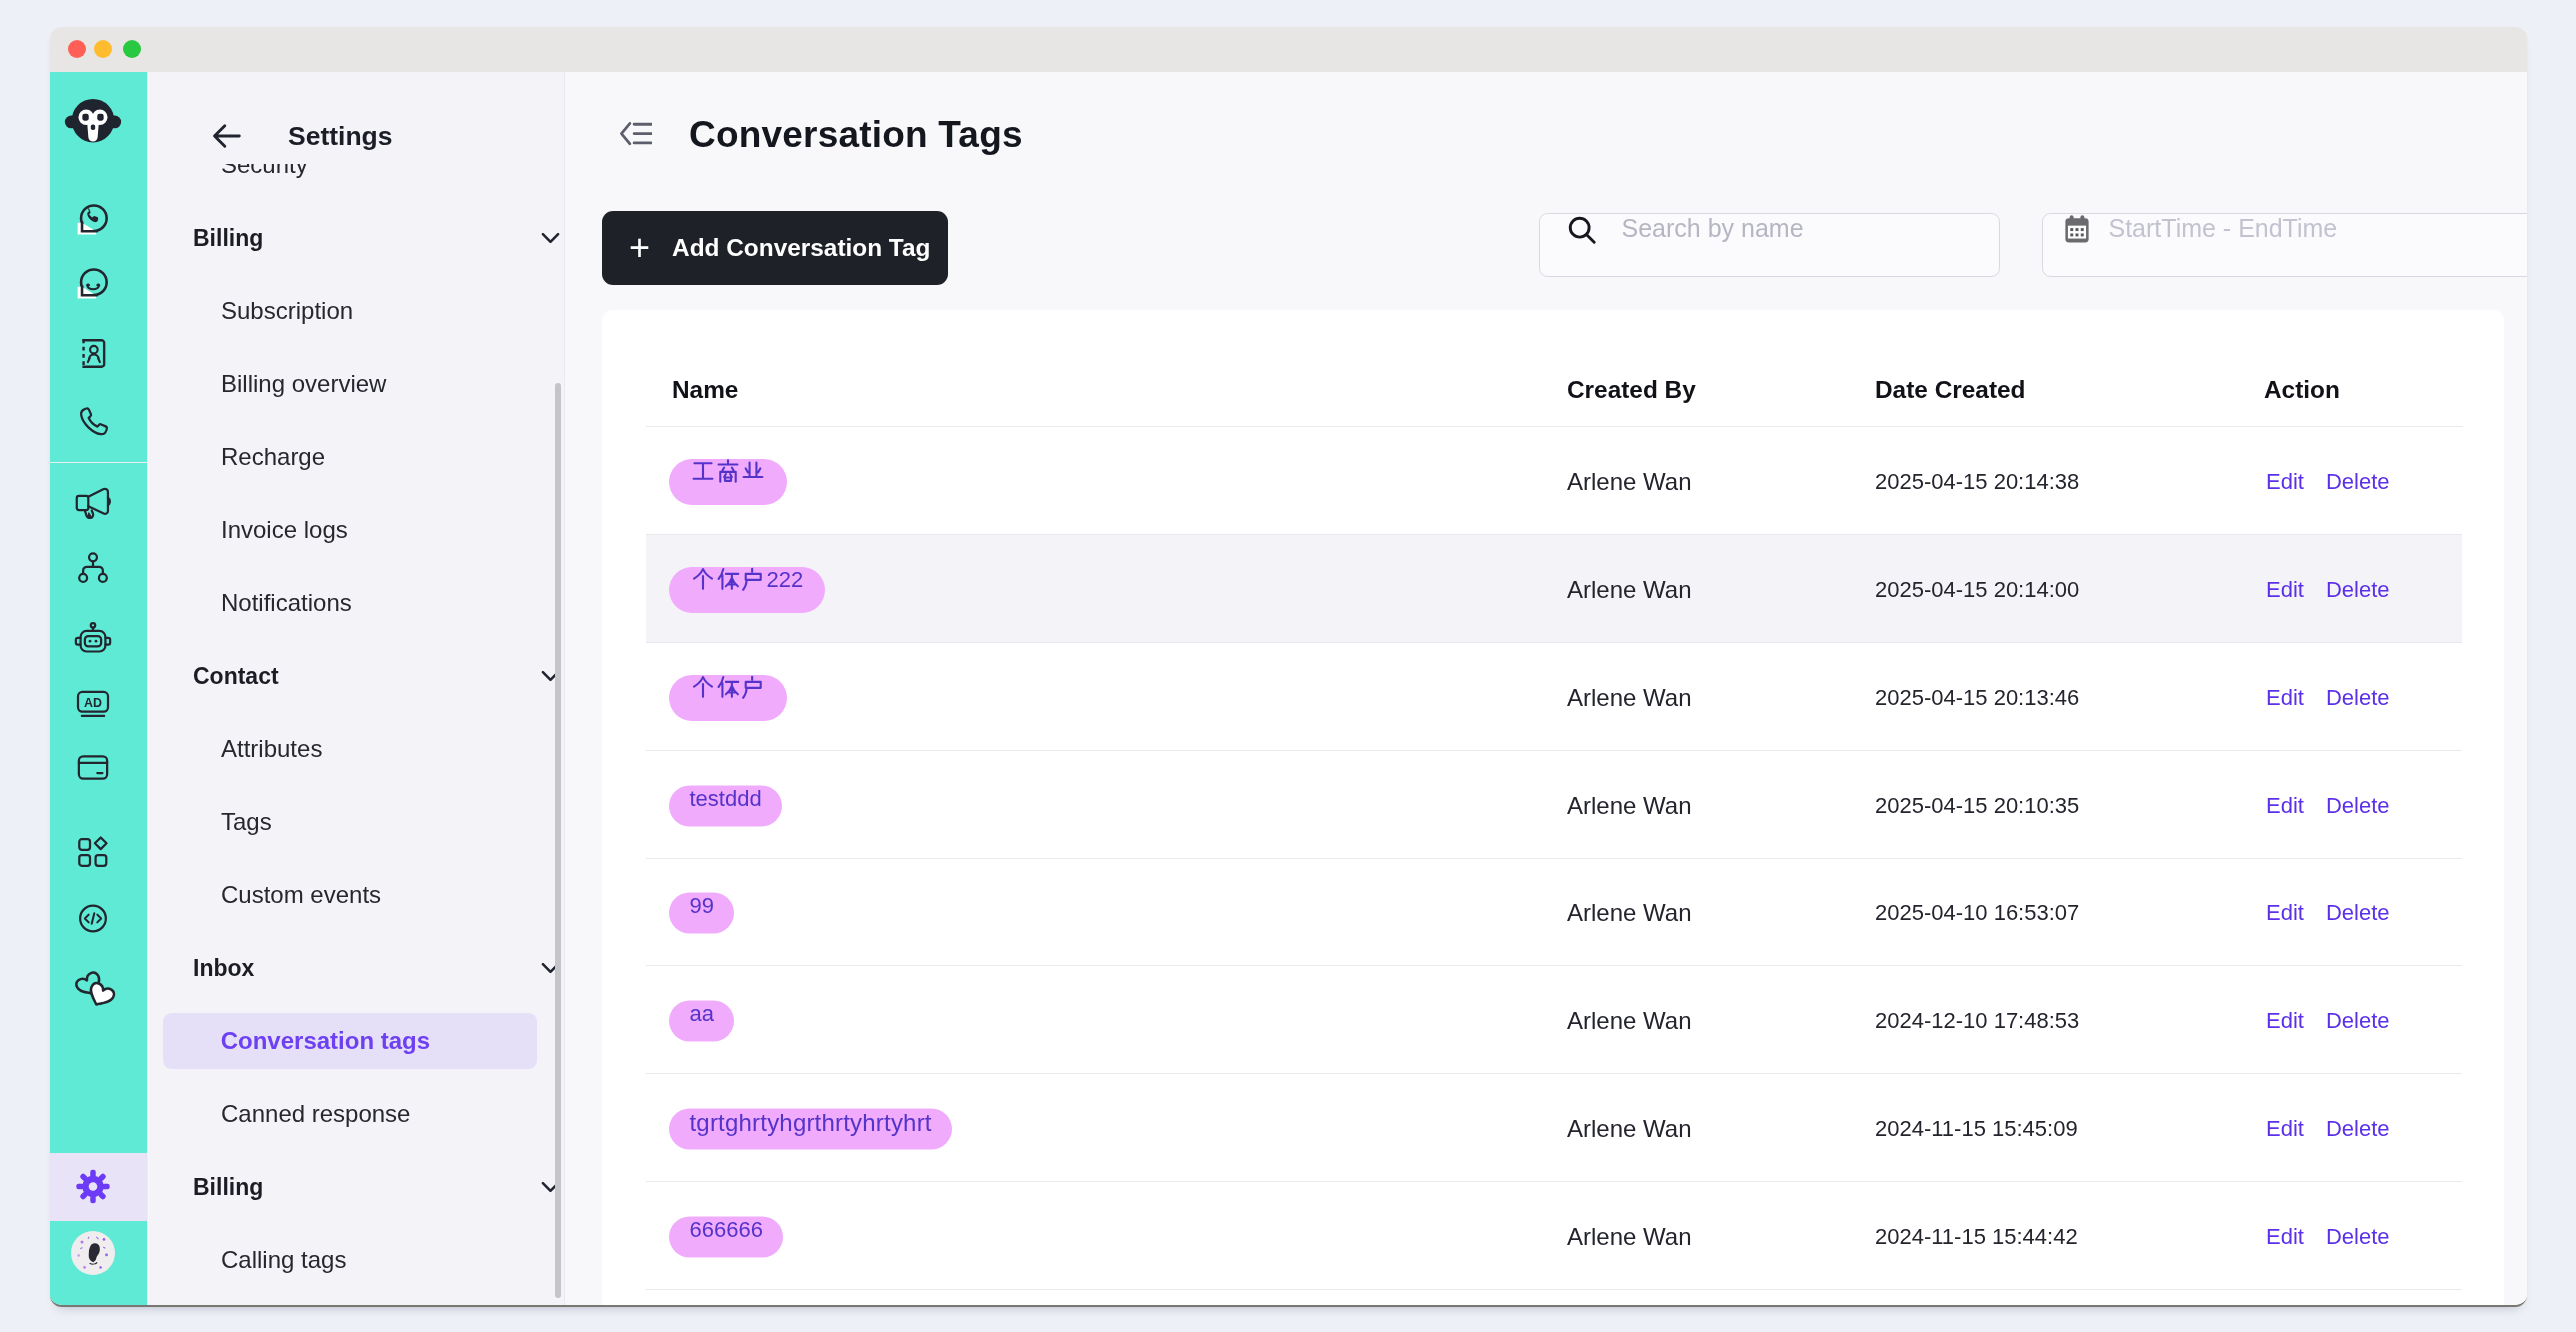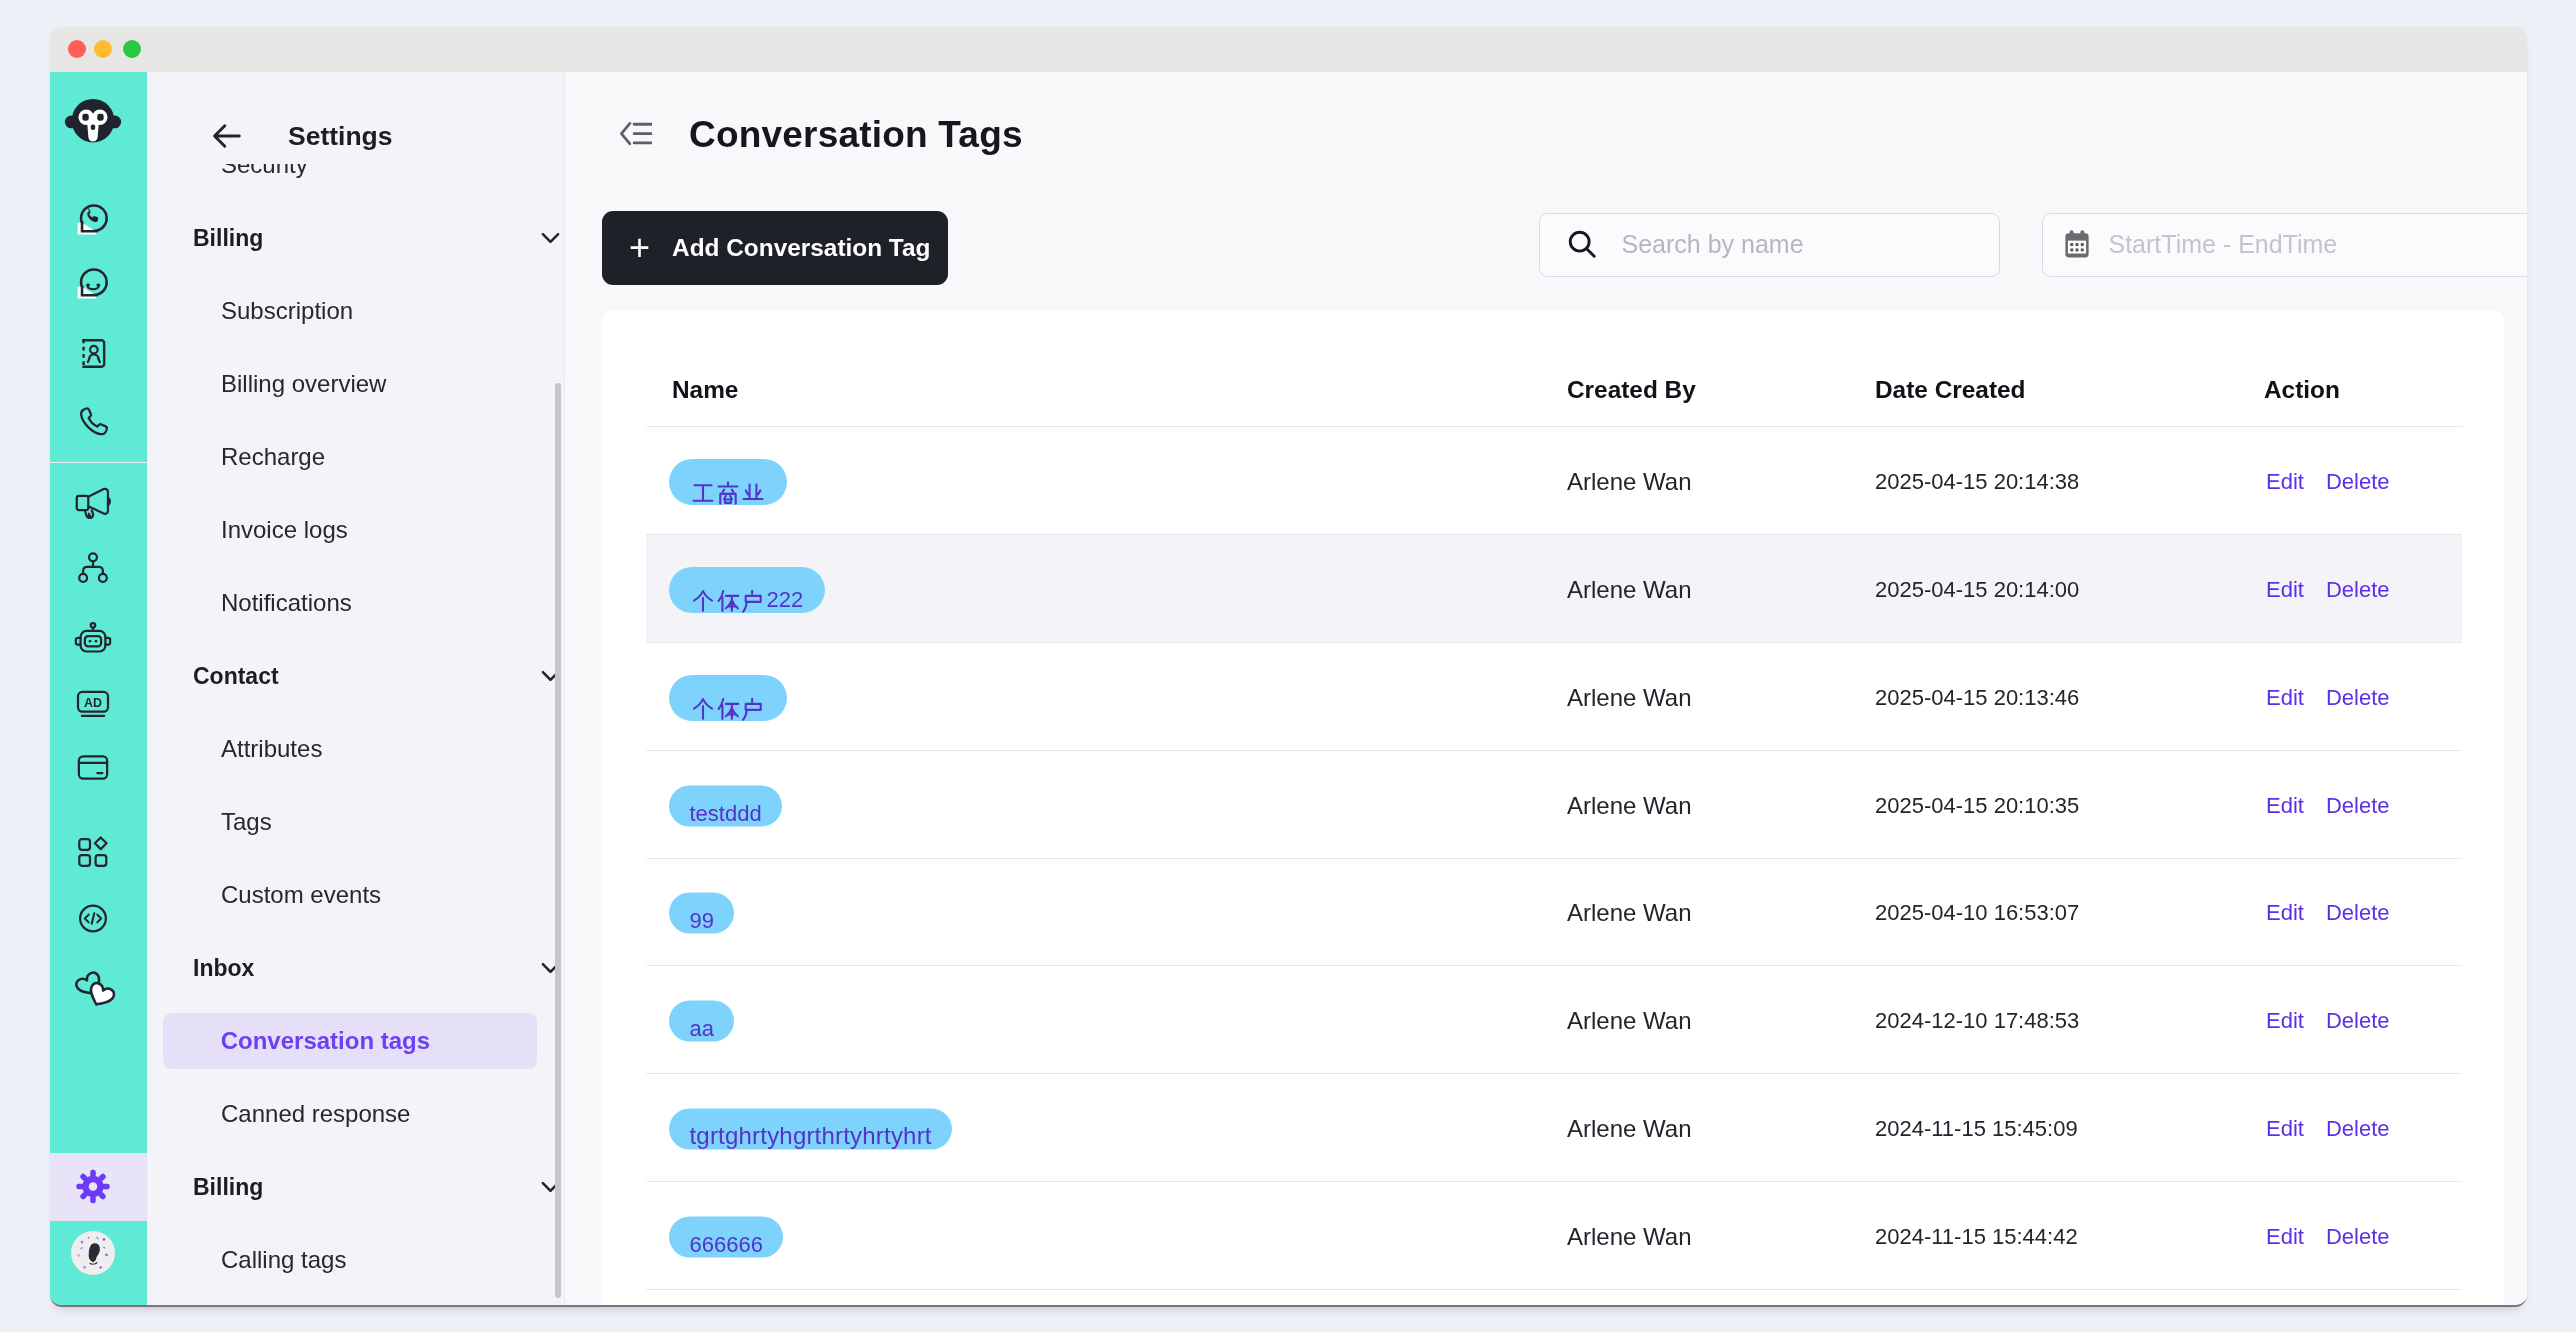--- a/index.html
+++ b/index.html
@@ -28,35 +28,35 @@
 .it.sel .lab{margin-left:58px;color:#6d40f2;font-weight:700}
 .itwrap{height:73px;display:flex;align-items:center}
 .sb-scroll{position:absolute;right:2.6px;top:311px;width:6.8px;height:915px;border-radius:3.4px;background:#c4c4c9}
 .main{position:absolute;left:516px;top:45px;right:0;bottom:0;background:#f8f8fa}
 
 .collapse{position:absolute;left:52px;top:48px}
 .pagetitle{position:absolute;left:123px;top:42px;font-size:37px;font-weight:700;color:#15171f;letter-spacing:0.2px}
 .addbtn{position:absolute;left:36px;top:139px;width:346px;height:74px;border-radius:11px;background:#1e2127;color:#fff;display:flex;align-items:center}
 .addbtn .plus{margin-left:27px;font-size:36px;font-weight:400;line-height:1}
 .addbtn .bt{margin-left:22px;font-size:24.4px;font-weight:700;letter-spacing:0;white-space:nowrap}
-.inputbox{position:absolute;top:141px;height:64px;border:1.7px solid #d8d8e2;border-radius:8.6px;background:#fbfbfd;display:flex;align-items:center}
+.inputbox{position:absolute;top:141px;height:64px;border:1.7px solid #d8d8e2;border-radius:8.6px;background:#fbfbfd;display:flex;align-items:flex-start}
 .searchbox{left:973px;width:461px}
 .datebox{left:1476px;width:555px}
 .inputbox .ph{font-size:25px;color:#b5b6c2}
 .searchbox svg{margin-left:26px}
 .searchbox .ph{margin-left:23px}
 .datebox svg{margin-left:20.5px}
 .datebox .ph{margin-left:19px;color:#c2c3cf}
 .card{position:absolute;left:36px;top:238px;width:1902px;bottom:0;background:#fff;border-radius:10.3px 10.3px 0 0}
 .thead{position:absolute;left:44px;right:41px;top:0;height:117px;border-bottom:0.9px solid #e9e9ed}
 .th{position:absolute;bottom:22px;font-size:24.4px;font-weight:700;color:#111218}
 .th.c1{left:26px}.th.c2{left:921px}.th.c3{left:1229px}.th.c4{left:1618px}
 .trow{position:absolute;left:44px;width:1816px;height:108px;border-bottom:0.9px solid #e9e9ed}
 .trow.alt{background:#f4f3f7}
-.pill{position:absolute;left:23px;top:calc(50% + 1.7px);transform:translateY(-50%);height:41px;border-radius:20.5px;background:#7dd3fc;color:#5533c9;font-size:22px;display:inline-flex;align-items:flex-end;padding:0 20.5px}
+.pill{position:absolute;left:23px;top:calc(50% + 1.7px);transform:translateY(-50%);height:41px;border-radius:20.5px;background:#f0abfc;color:#5533c9;font-size:22px;display:inline-flex;align-items:flex-start;padding:0 20.5px}
 .pill.cjk{height:46px;border-radius:23px;padding:0 22px}
 .pill svg{display:block}
 .pill .zh{display:flex;align-items:center;gap:0.9px}
 .td2{position:absolute;left:921px;top:calc(50% + 1.7px);transform:translateY(-50%);font-size:24px;color:#23242c}
 .td3{position:absolute;left:1229px;top:calc(50% + 1.7px);transform:translateY(-50%);font-size:22px;color:#23242c}
 .act{position:absolute;left:1620px;top:calc(50% + 1.7px);transform:translateY(-50%);font-size:22px;color:#5c30e8;display:flex;gap:22px}
 </style></head>
 <body>
 <div class="win">
   <div class="rail">

